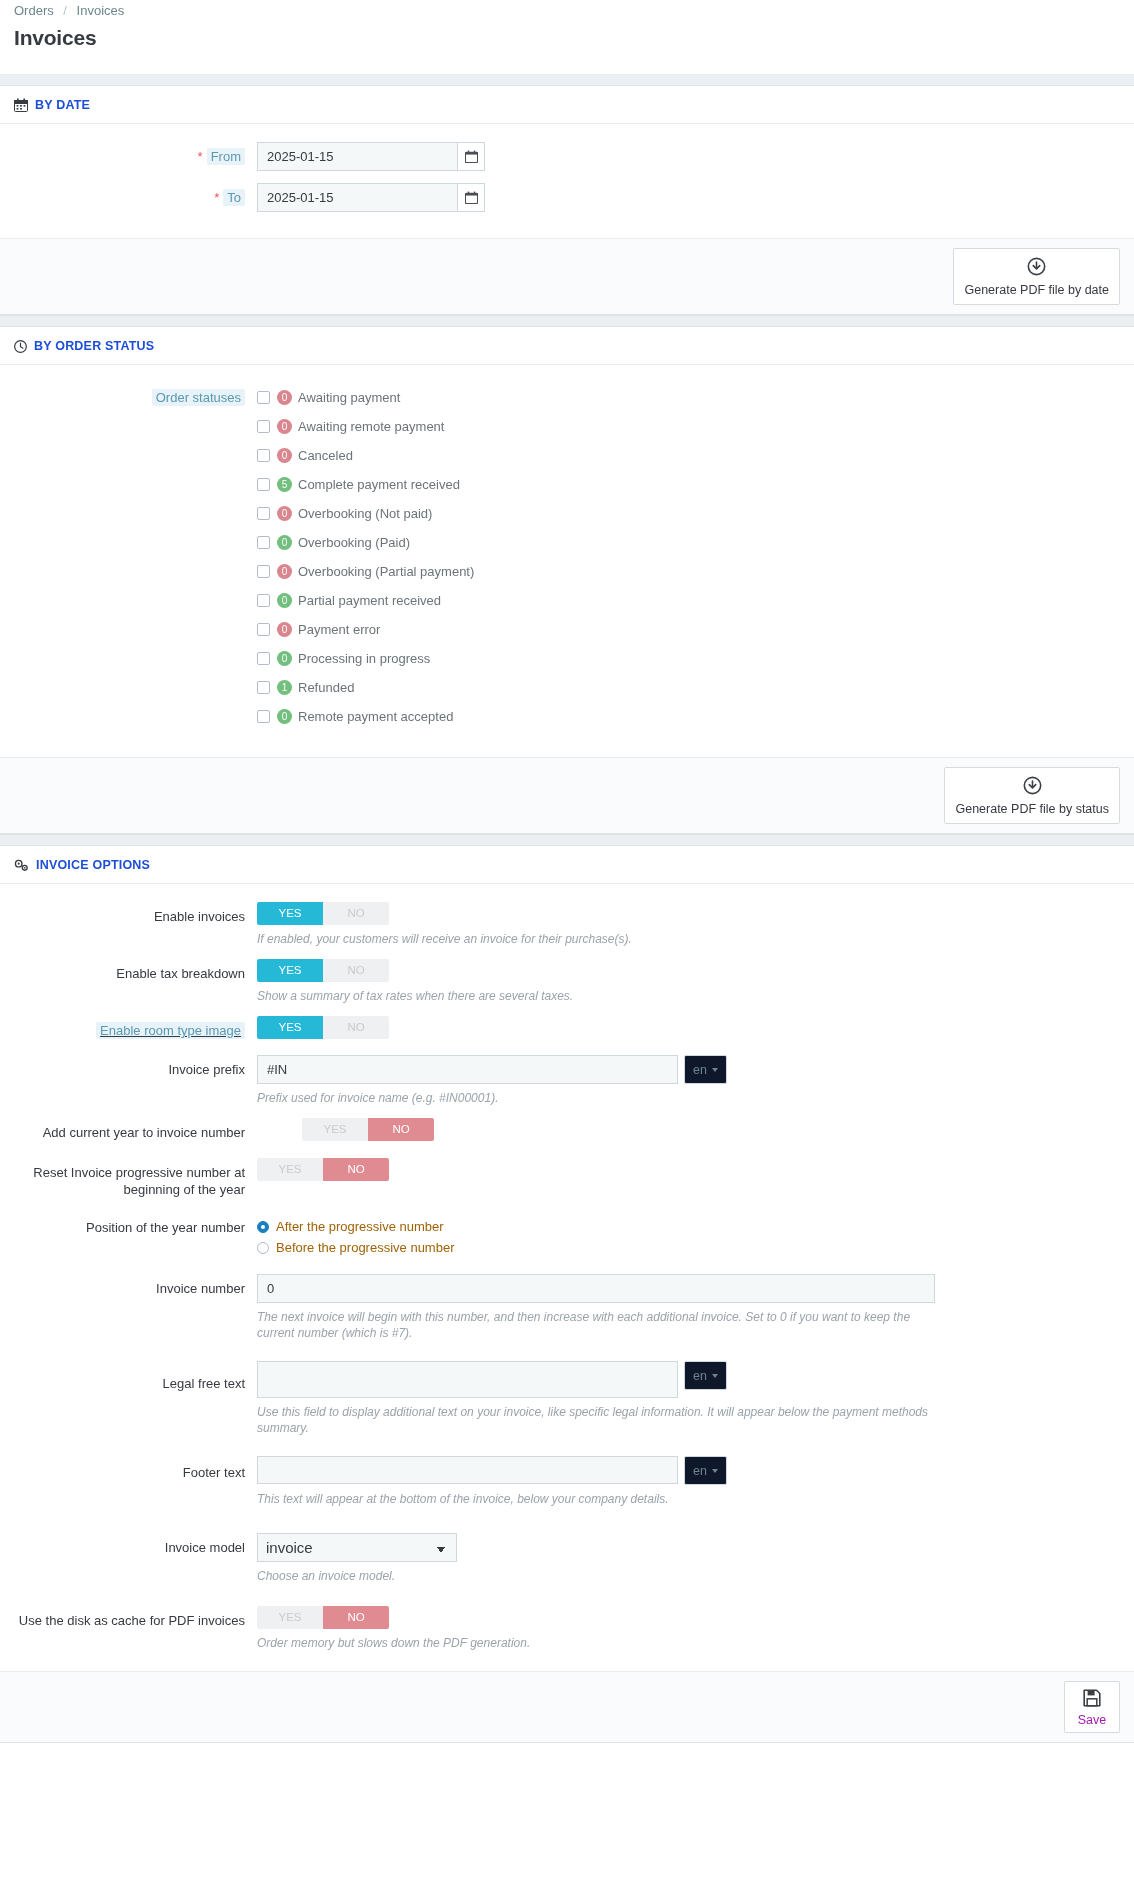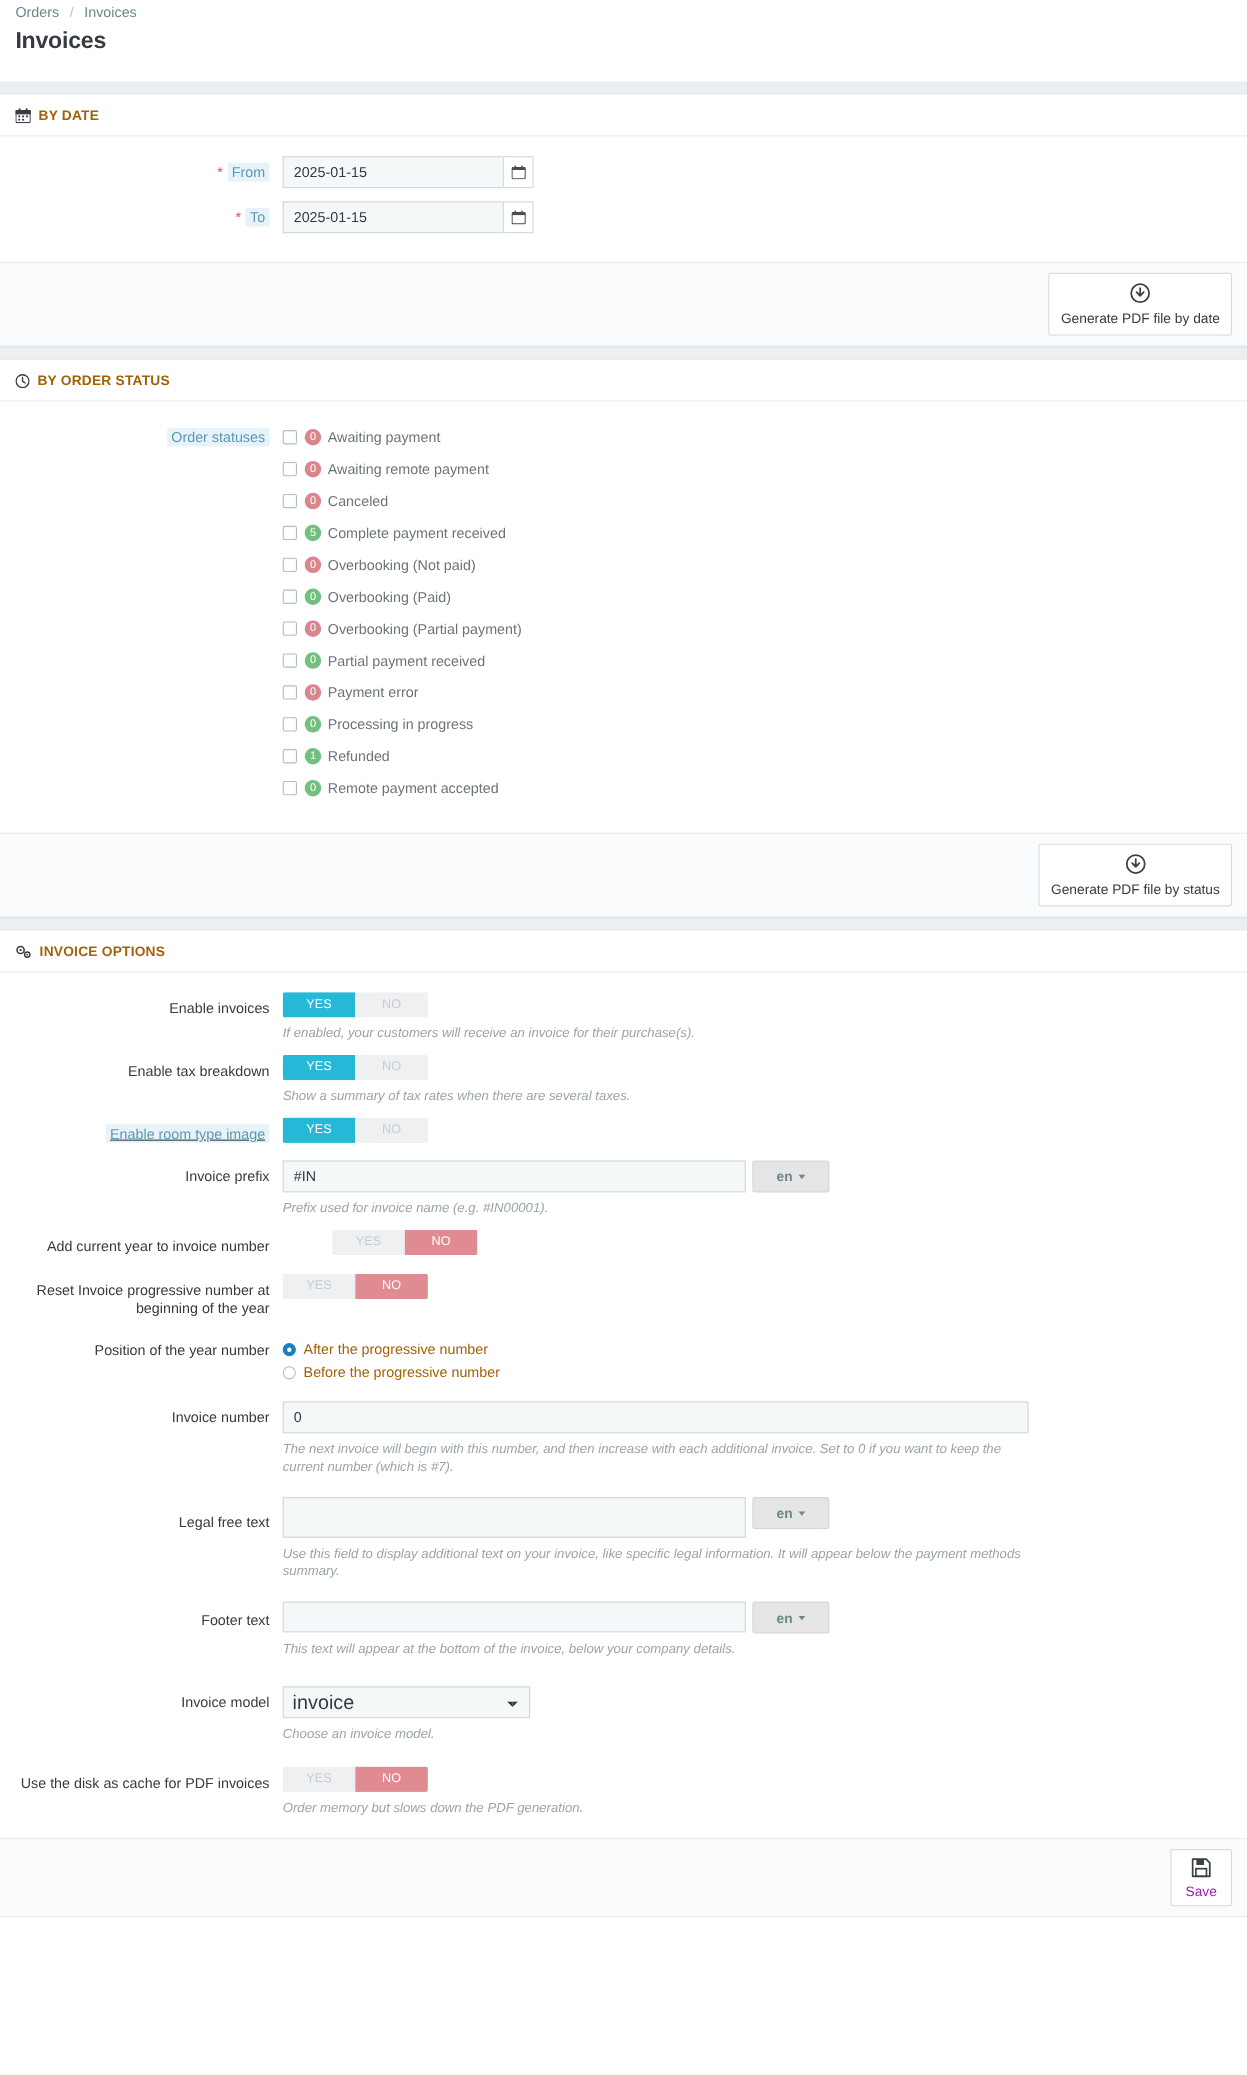--- a/index.html
+++ b/index.html
@@ -17,21 +17,21 @@
   .header-wrap { padding: 0 14px; background:#fff; }
   .breadcrumb { font-size: 13px; color:#6c868e; padding-top: 2px; line-height: 18px; }
   .breadcrumb .sep { color:#b9c4c8; margin: 0 6px; }
   .page-title { font-size: 21px; font-weight: bold; color:#363a41; margin: 4px 0 0 0; line-height: 28px; letter-spacing:-0.2px;}
   .header-gap { height: 22px; background:#fff; }
   .grey-strip { height: 12px; background: #eceff1; border-bottom:1px solid #dfe3e6; }
 
   
   .panel { background: #ffffff; border-bottom: 1px solid #dfe3e6; }
   .panel-heading {
-    font-size: 12.5px; font-weight: bold; color:#a16207;
+    font-size: 12.5px; font-weight: bold; color:#1d4ed8;
     padding: 12px 14px 11px 14px;
     border-bottom: 1px solid #e9ecef;
     text-transform: uppercase; letter-spacing: 0.2px;
     display:flex; align-items:center; gap:7px;
   }
   .panel-heading svg { display:block; }
   .panel-body { padding: 18px 14px 14px 14px; }
   .panel-footer {
     background: #fafbfc; border-top: 1px solid #e9ecef;
     padding: 9px 14px; display:flex; justify-content:flex-end; align-items:center;
@@ -57,24 +57,24 @@
     font-family:"Liberation Sans", sans-serif; outline:none;
   }
   .txt.date { width: 200px; border-right:0; }
   .addon-btn {
     width: 28px; height: 29px; border: 1px solid #cfd8dc; background:#fff;
     display:flex; align-items:center; justify-content:center; cursor:pointer;
   }
   .txt.wide { width: 421px; }
   .txt.full { width: 678px; }
   .lang-btn {
-    margin-left: 6px; height: 29px; min-width: 40px; padding: 0 21px;
-    border:1px solid #cfd8dc; background:#e5e5e5; border-radius:2px;
+    margin-left: 6px; height: 29px; min-width: 40px; padding: 0 8px;
+    border:1px solid #cfd8dc; background:#0f172a; border-radius:2px;
     display:flex; align-items:center; justify-content:center; gap:5px;
-    font-size:12.5px; color:#6c868e; cursor:pointer;font-weight:bold;
+    font-size:12.5px; color:#6c868e; cursor:pointer;
   }
   .caret { width:0;height:0;border-left:3.5px solid transparent;border-right:3.5px solid transparent;border-top:4px solid #6c868e; }
 
   .helper { font-size: 12px; color:#9aa4ab; font-style: italic; margin-top: 6px; line-height:16px; max-width: 690px; }
 
   
   .status-row { display:flex; align-items:center; height: 29px; }
   .cb {
     width: 13px; height: 13px; border:1px solid #b0bec5; background:#fff;
     border-radius: 2px; margin-right: 7px; flex:0 0 13px; cursor:pointer;
@@ -107,22 +107,22 @@
   }
   .radio.checked { border-color:#1a7fc1; background:#1a7fc1; }
   .radio.checked::after {
     content:""; position:absolute; left:3px; top:3px; width:4px;height:4px;
     background:#fff; border-radius:50%;
   }
   .radio-text { font-size:13px; color:#a16207; }
 
   
   .sel {
-    width: 225px; height: 29px; border:1px solid #cfd8dc; background:#f4f8f9;
-    font-size:18px; color:#363a41; padding: 0 8px;
+    width: 200px; height: 29px; border:1px solid #cfd8dc; background:#f4f8f9;
+    font-size:15px; color:#363a41; padding: 0 8px;
     font-family:"Liberation Sans", sans-serif; outline:none;
     -webkit-appearance:none; appearance:none;
     background-image: linear-gradient(45deg, transparent 50%, #363a41 50%), linear-gradient(135deg, #363a41 50%, transparent 50%);
     background-position: calc(100% - 15px) 13px, calc(100% - 10px) 13px;
     background-size: 5px 5px, 5px 5px;
     background-repeat:no-repeat;
   }
 
   
   .btn-tall {

